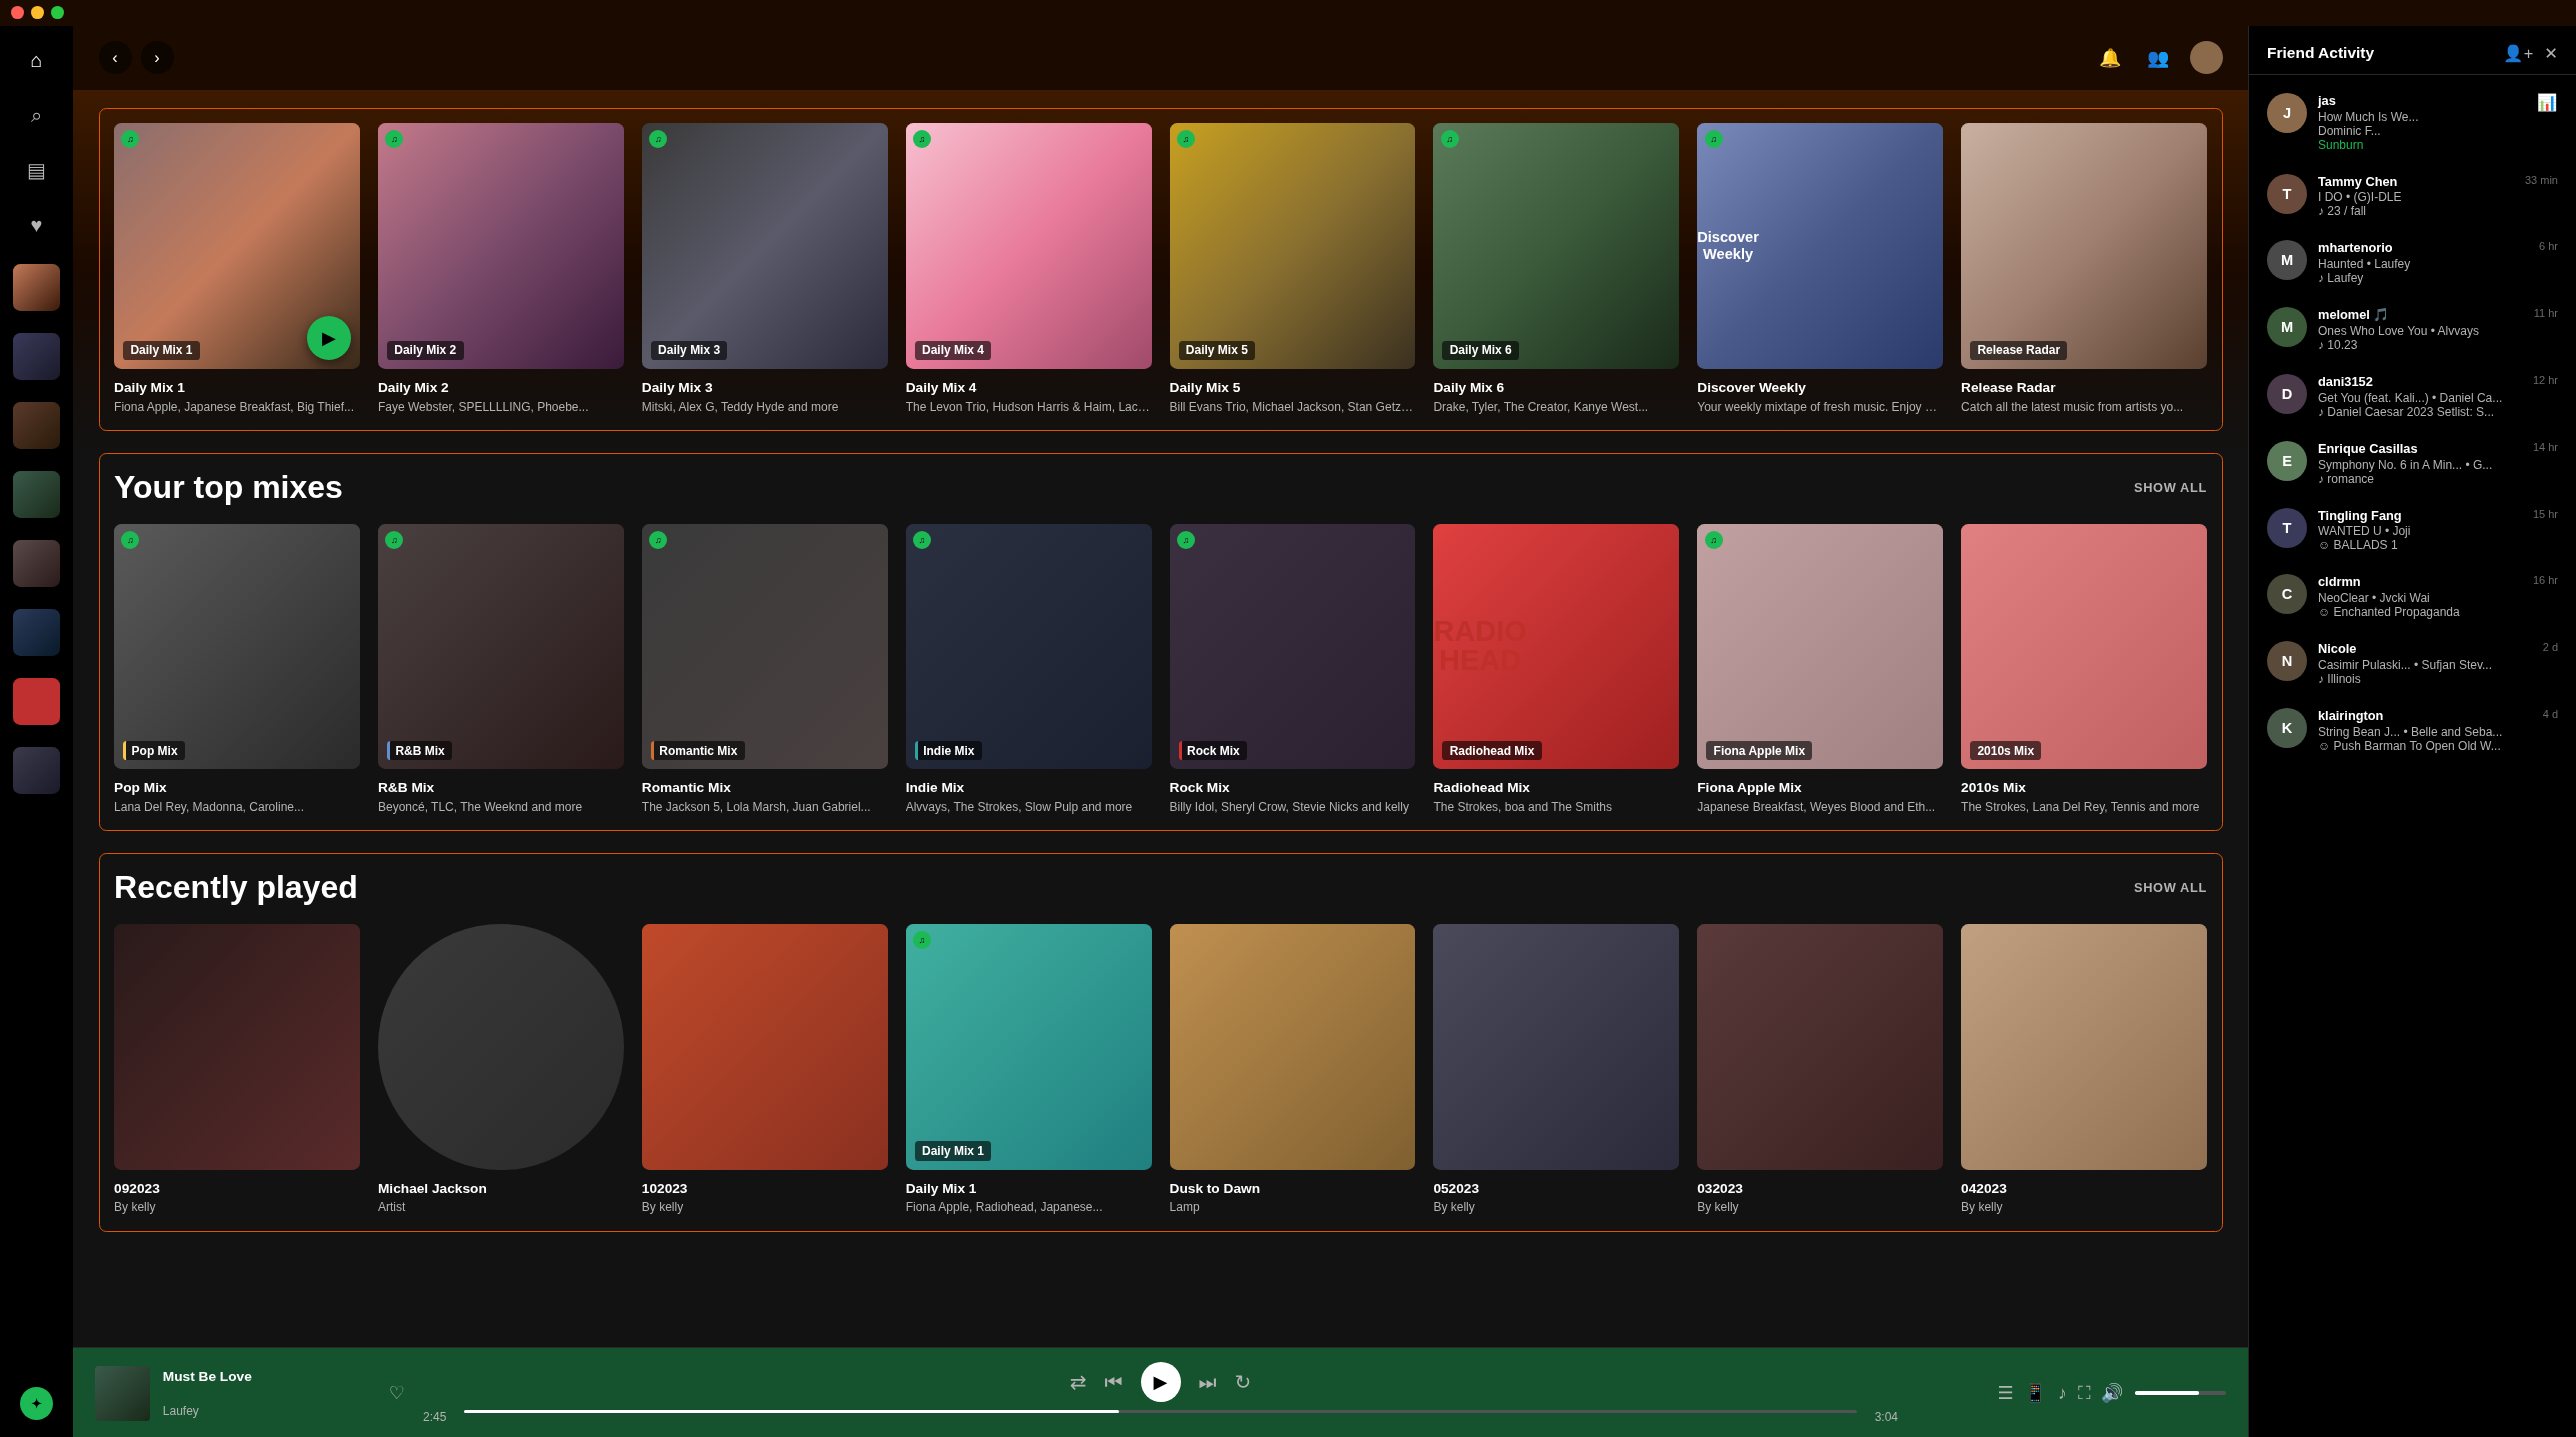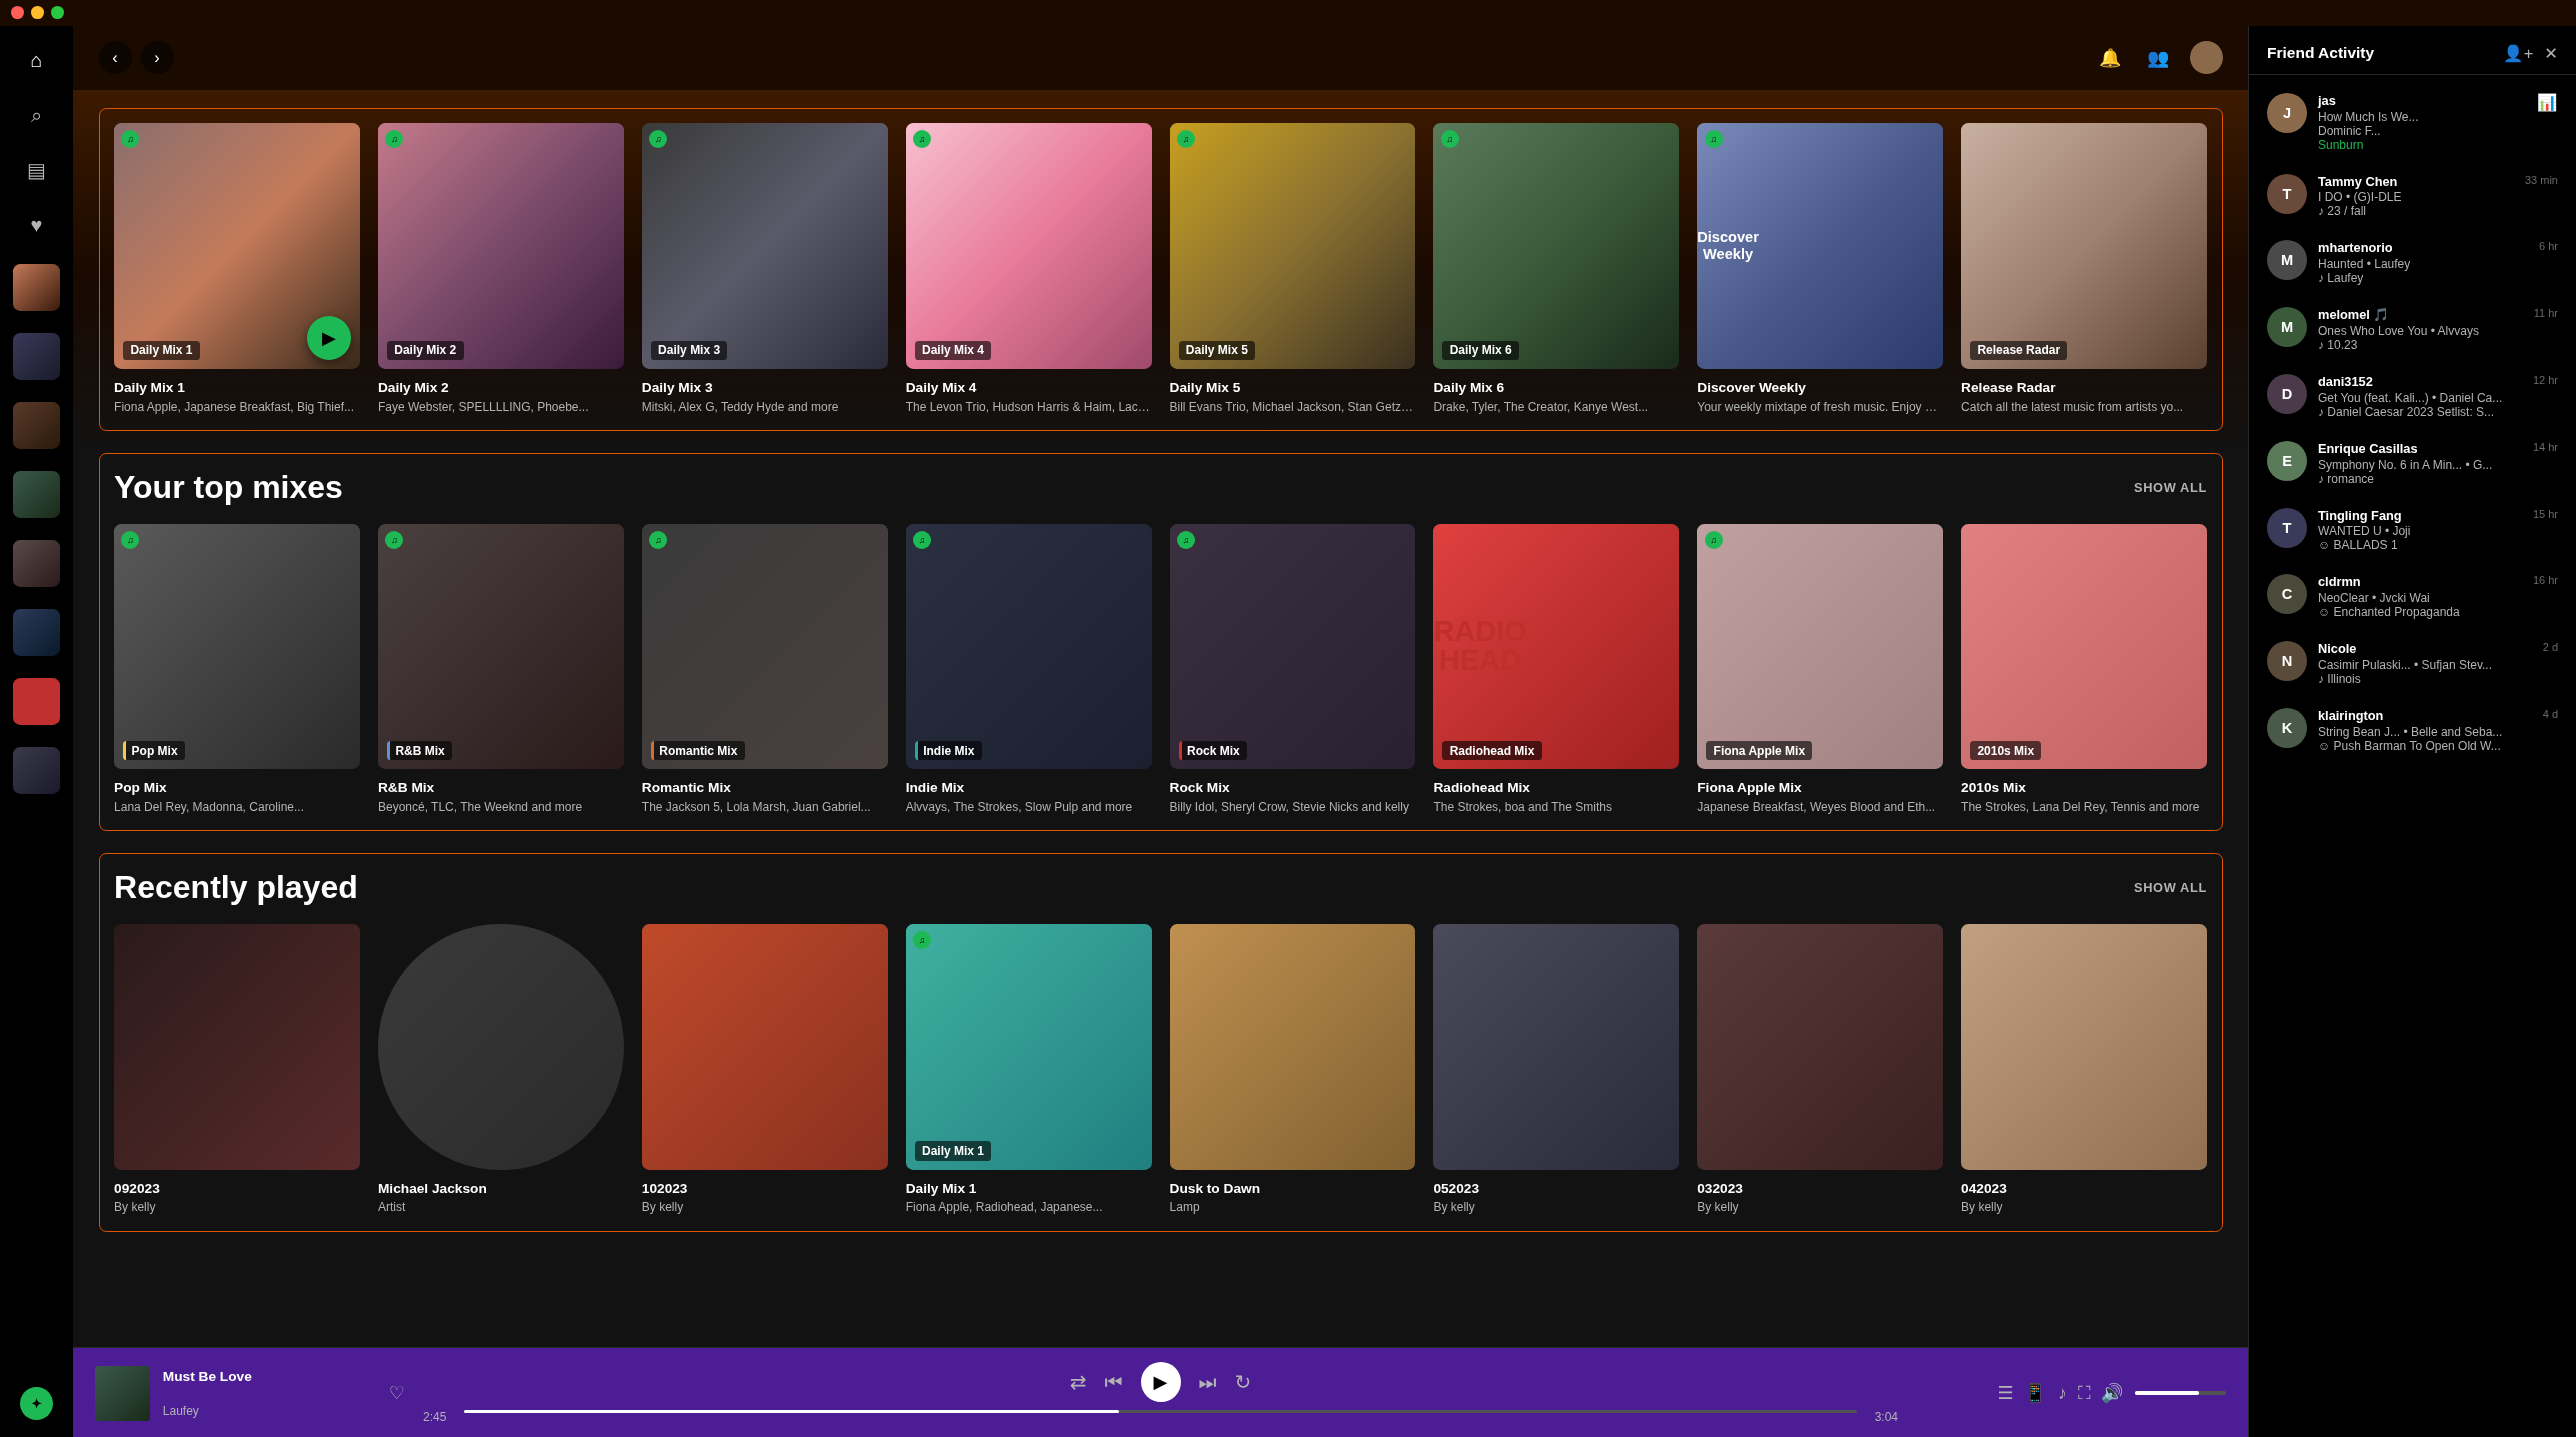--- a/index.html
+++ b/index.html
@@ -346,21 +346,21 @@
       flex-shrink: 0;
     }
     .friend-bars {
       font-size: 16.4px;
       color: #1db954;
     }
 
     
     .player-bar {
       height: 91px;
-      background: #4c1d95;
+      background: #14532d;
       border-top: 0.9px solid #282828;
       display: flex;
       align-items: center;
       padding: 0 22px;
       gap: 18px;
       flex-shrink: 0;
     }
     .player-track {
       display: flex;
       align-items: center;

